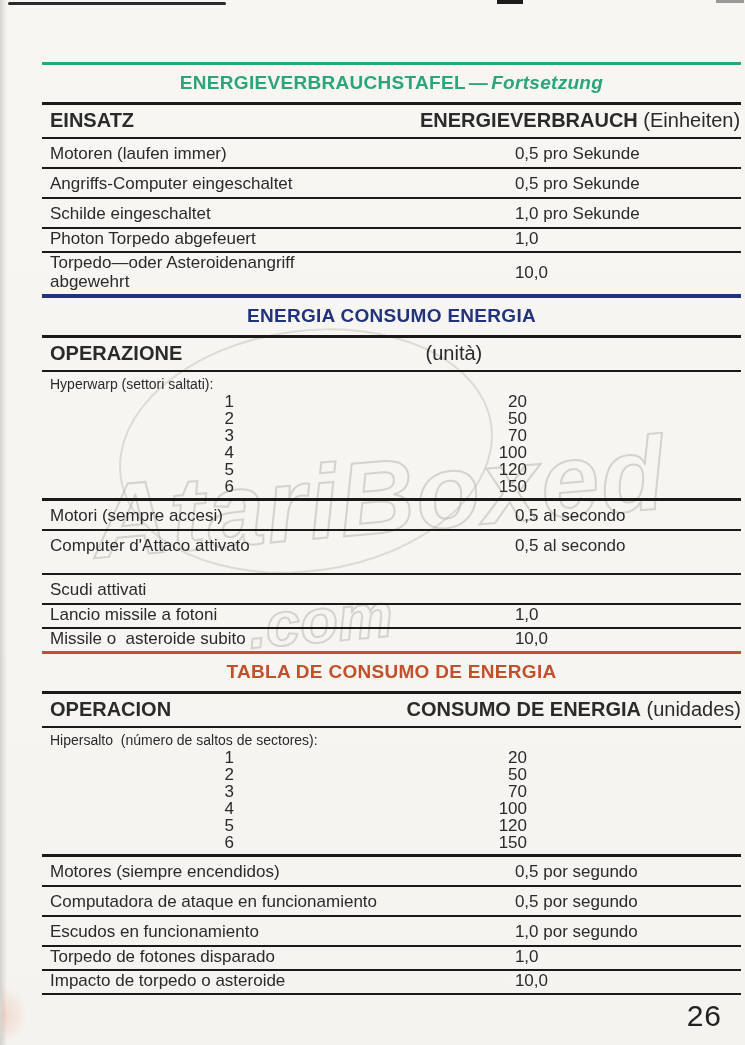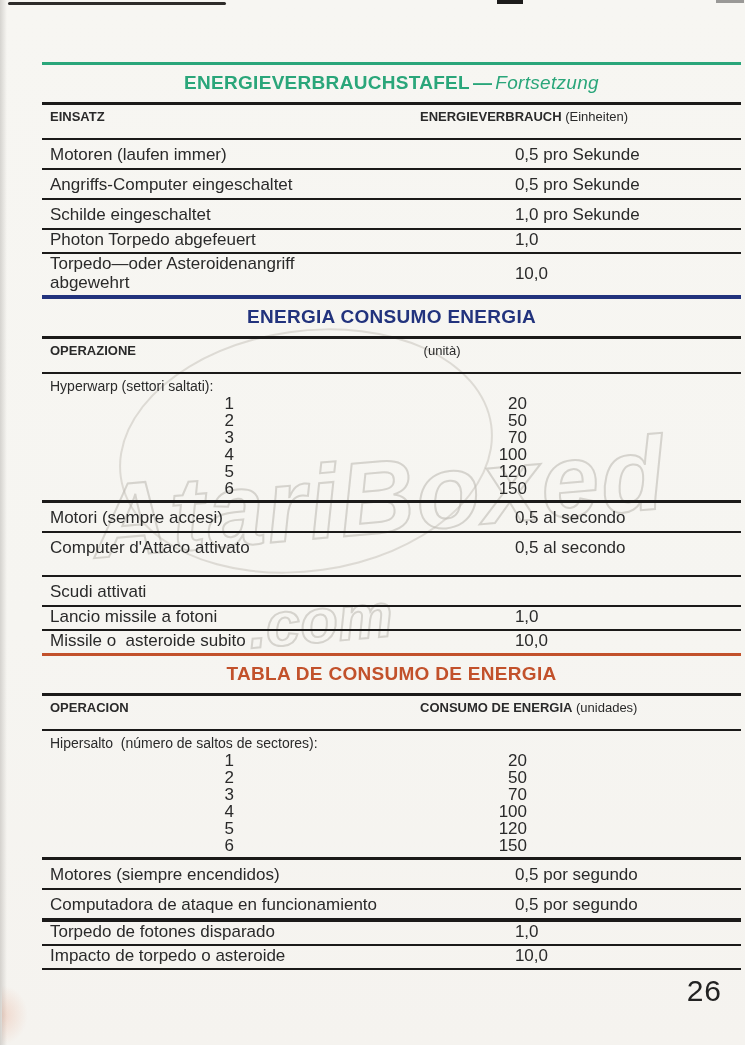--- a/index.html
+++ b/index.html
@@ -37,24 +37,24 @@
   .hr { height:2px; background:#1b1a19; }
   .hr.h3 { height:3px; }
   .rule-green  { margin-top:62px; height:3px; background:#2aa67a; }
   .rule-blue   { height:4px; background:#22337d; }
   .rule-orange { height:3px; background:#c2512b; }
 
   .sec-title { text-align:center; font-size:19px; font-weight:bold; padding:7px 0 8px 0; letter-spacing:.3px; }
   .t-green  { color:#2aa67a; }
   .t-blue   { color:#22337d; }
   .t-orange { color:#c2512b; }
-  .t-italic { font-style:italic; font-weight:normal;margin-top:48px; }
+  .t-italic { font-style:italic; font-weight:bold;margin-top:48px; }
   .t-dash { padding:0 3px; }
 
-  .thead { display:flex; align-items:baseline; padding:4px 0 14px 0; font-size:13px; }
+  .thead { display:flex; align-items:baseline; padding:4px 0 5px 0; font-size:20px; }
   .th-label { width:370px; padding-left:8px; font-weight:bold; white-space:pre; }
   .th-value { font-weight:bold; white-space:pre; }
   .th-note  { font-weight:normal; }
 
   .trow { display:flex; align-items:center; padding:5px 0 4px 0; font-size:17px; line-height:19px;gap:29px; }
   .td-label { width:455px; padding-left:8px; white-space:pre; }
   .td-value { width:236px; white-space:pre; }
   .trow.tight { padding:0 0 3px 0; }
   .trow.padb  { padding-bottom:18px; }
 
@@ -219,20 +219,24 @@
     <div class="trow">
       <span class="td-label">Motores (siempre encendidos)</span>
       <span class="td-value">0,5 por segundo</span>
     </div>
     <div class="hr"></div>
     <div class="trow">
       <span class="td-label">Computadora de ataque en funcionamiento</span>
       <span class="td-value">0,5 por segundo</span>
     </div>
     <div class="hr"></div>
+    <div class="trow">
+      <span class="td-label">Escudos en funcionamiento</span>
+      <span class="td-value">1,0 por segundo</span>
+    </div>
     <div class="hr"></div>
     <div class="trow tight">
       <span class="td-label">Torpedo de fotones disparado</span>
       <span class="td-value">1,0</span>
     </div>
     <div class="hr"></div>
     <div class="trow tight">
       <span class="td-label">Impacto de torpedo o asteroide</span>
       <span class="td-value">10,0</span>
     </div>

